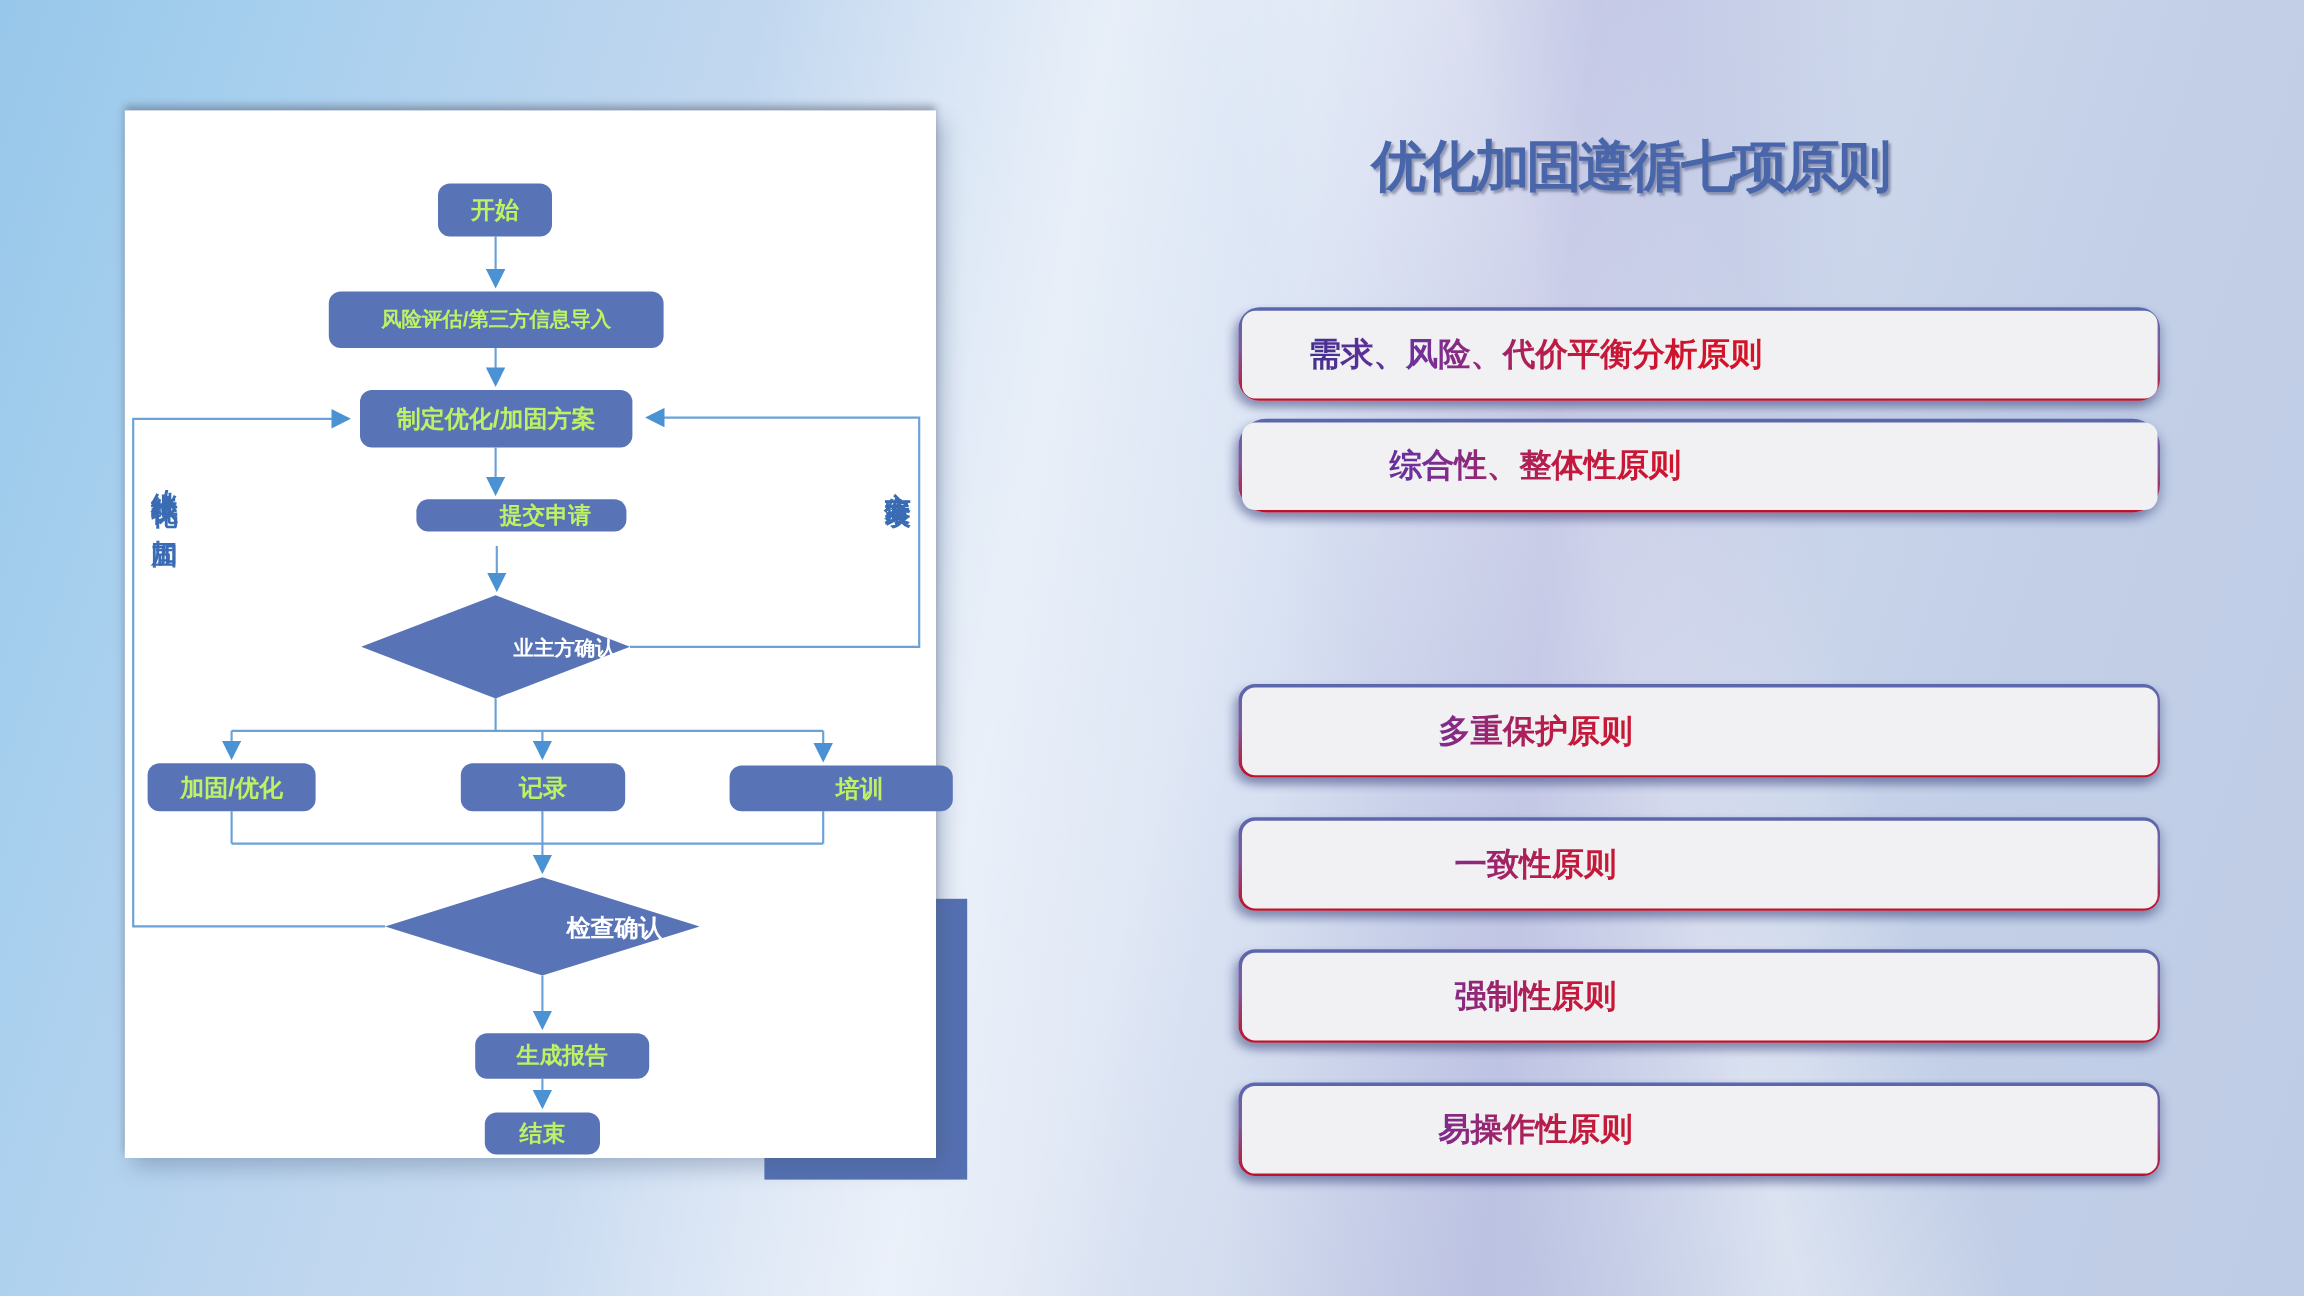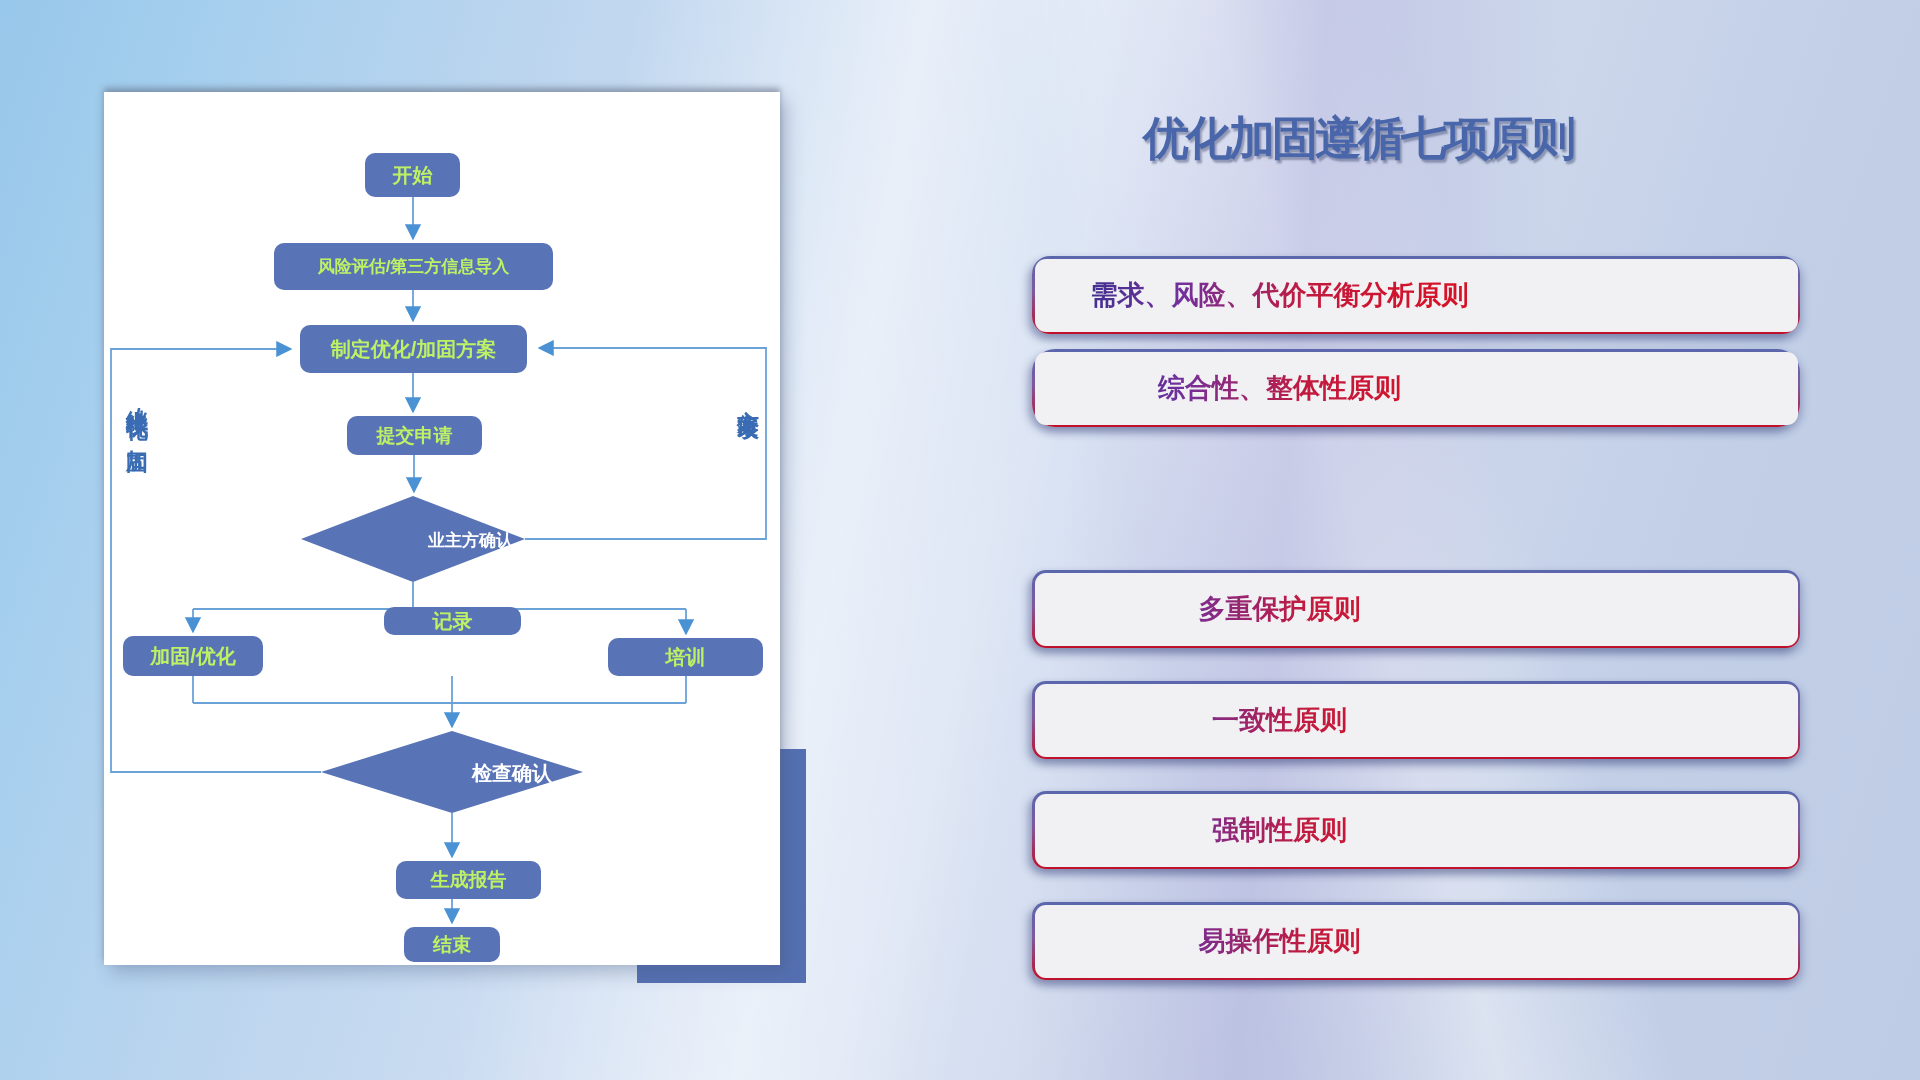--- a/index.html
+++ b/index.html
@@ -104,24 +104,24 @@
         <path d="M421,447 L662,447 L662,256 L436,256" marker-end="url(#arr)"></path>
       </g>
 
       <polygon points="197,447 309,404 421,447 309,490" fill="#5873b6"></polygon>
       <polygon points="217,680 348,639 479,680 348,721" fill="#5873b6"></polygon>
     </svg>
 
     <div class="fnode" style="left:261px;top:61px;width:95px;height:44px;font-size:20px;">开始</div>
     <div class="fnode" style="left:170px;top:151px;width:279px;height:47px;font-size:17px;">风险评估/第三方信息导入</div>
     <div class="fnode" style="left:196px;top:233px;width:227px;height:48px;font-size:20px;">制定优化/加固方案</div>
-    <div class="fnode" style="left:243px;top:324px;width:135px;height:39px;font-size:19px;">提交申请</div>
+    <div class="fnode" style="left:243px;top:324px;width:135px;height:27px;font-size:19px;padding-left:40px;">提交申请</div>
     <div class="fnode" style="left:19px;top:544px;width:140px;height:40px;font-size:20px;">加固/优化</div>
-    <div class="fnode" style="left:280px;top:515px;width:137px;height:28px;font-size:20px;">记录</div>
-    <div class="fnode" style="left:504px;top:546px;width:155px;height:38px;font-size:20px;">培训</div>
+    <div class="fnode" style="left:280px;top:544px;width:137px;height:40px;font-size:20px;">记录</div>
+    <div class="fnode" style="left:504px;top:546px;width:155px;height:38px;font-size:20px;padding-left:31px;">培训</div>
     <div class="fnode" style="left:292px;top:769px;width:145px;height:38px;font-size:19px;">生成报告</div>
     <div class="fnode" style="left:300px;top:835px;width:96px;height:35px;font-size:19px;">结束</div>
 
     <div class="dlabel" style="left:209px;top:437px;font-size:17px;">业主方确认</div>
     <div class="dlabel" style="left:248px;top:668px;font-size:20px;">检查确认</div>
 
     <div class="vlabel" style="left:18px;top:300px;">继续优化/加固</div>
     <div class="vlabel" style="left:629px;top:300px;">方案修改</div>
   </div>
 

